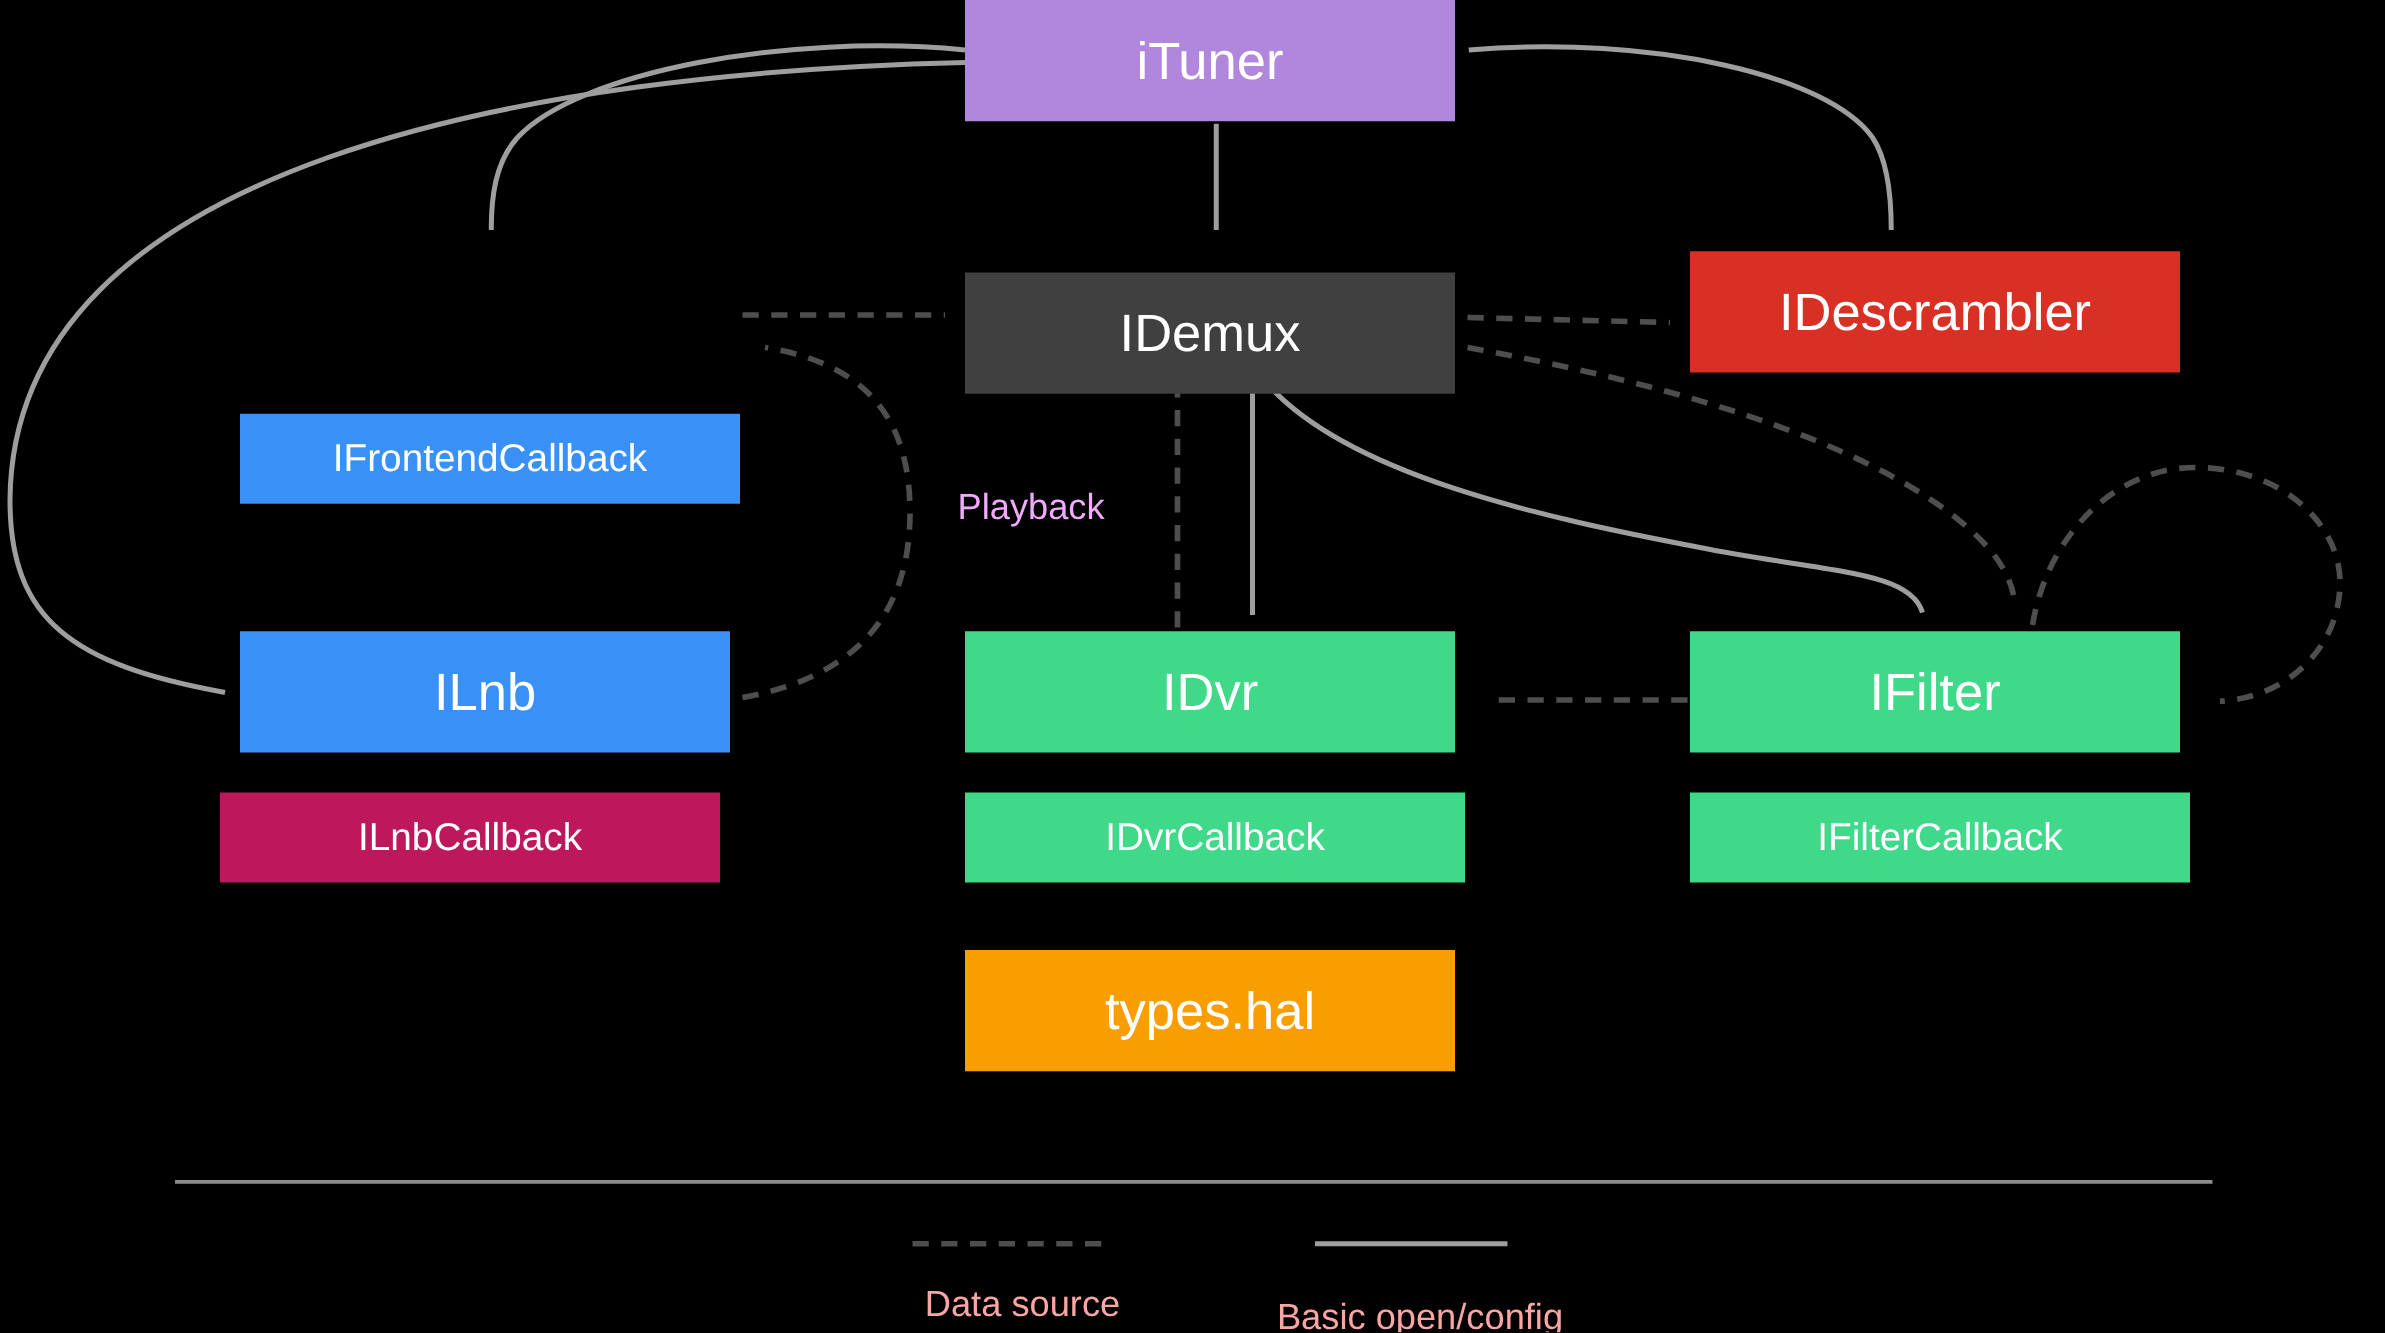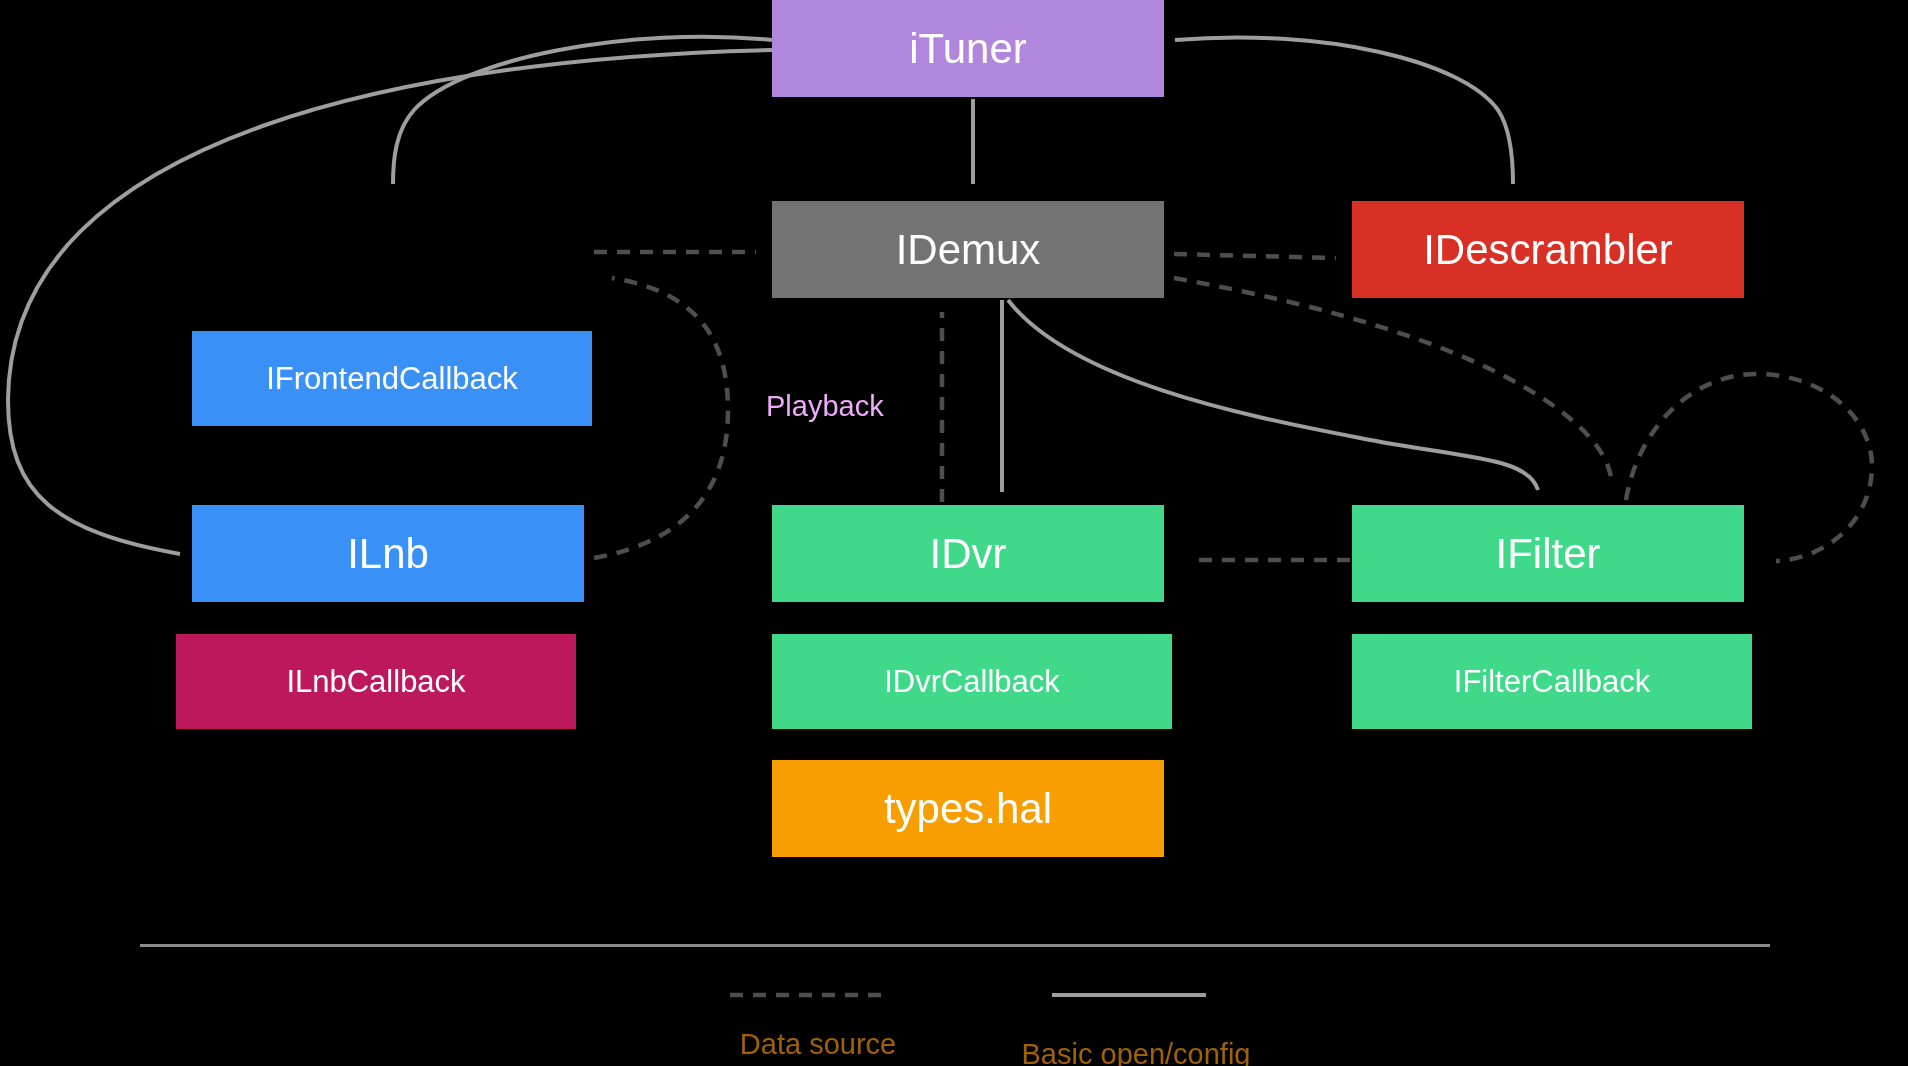--- a/index.html
+++ b/index.html
@@ -9,29 +9,29 @@
   }
   .arrows{position:absolute;left:0;top:0;width:1908px;height:1066px;}
   .arrows path{fill:none;}
   .arrows .s{stroke:#9e9e9e;stroke-width:4;}
   .arrows .d{stroke:#4e4e4e;stroke-width:4.5;stroke-dasharray:13 10;}
   .box{
     position:absolute;display:flex;align-items:center;justify-content:center;
     color:#ffffff;white-space:nowrap;
   }
   .main{width:392px;height:97px;font-size:42px;}
-  .cb{width:400px;height:95px;font-size:31px;}
+  .cb{width:400px;height:72px;font-size:31px;}
   .floatlabel{
     position:absolute;color:#f0abfc;font-size:29px;white-space:nowrap;
   }
   .legend-divider{
     position:absolute;left:140px;top:944px;width:1630px;height:0;
     border-top:3px solid #8c8c8c;
   }
-  .legend-label{position:absolute;color:#a16207;font-size:29px;text-align:center;}
+  .legend-label{position:absolute;color:#fca5a5;font-size:29px;text-align:center;}
 </style>
 </head>
 <body>
 
 <div class="stage">
 
   <svg class="arrows" viewBox="0 0 1908 1066" aria-hidden="true">
     <defs>
       <marker id="mS" markerWidth="8" markerHeight="7" refX="5.2" refY="3" orient="auto" markerUnits="strokeWidth">
         <path d="M0 0 L6 3 L0 6 Z" fill="#9e9e9e"></path>
@@ -59,21 +59,21 @@
     <path class="d" marker-end="url(#mD)" d="M 730 995 L 884 995"></path>
     <path class="s" marker-end="url(#mS)" d="M 1052 995 L 1206 995"></path>
   </svg>
 
   <div class="box main" style="left: 772px; top: 0px; background-color: rgb(177, 135, 221);">iTuner</div>
 
   <div class="box cb" style="left: 192px; top: 331px; background-color: rgb(57, 144, 246);">IFrontendCallback</div>
   <div class="box main" style="left: 192px; top: 505px; background-color: rgb(57, 144, 246);">ILnb</div>
   <div class="box cb" style="left: 176px; top: 634px; background-color: #be185d;">ILnbCallback</div>
 
-  <div class="box main" style="left: 772px; top: 201px; background-color: #737373;">IDemux</div>
+  <div class="box main" style="left: 772px; top: 218px; background-color: #404040;">IDemux</div>
   <div class="box main" style="left: 772px; top: 505px; background-color: rgb(64, 217, 138);">IDvr</div>
   <div class="box cb" style="left: 772px; top: 634px; background-color: rgb(64, 217, 138);">IDvrCallback</div>
   <div class="box main" style="left: 772px; top: 760px; background-color: rgb(249, 158, 0);">types.hal</div>
 
   <div class="box main" style="left: 1352px; top: 201px; background-color: rgb(217, 48, 37);">IDescrambler</div>
   <div class="box main" style="left: 1352px; top: 505px; background-color: rgb(64, 217, 138);">IFilter</div>
   <div class="box cb" style="left: 1352px; top: 634px; background-color: rgb(64, 217, 138);">IFilterCallback</div>
 
   <div class="floatlabel" style="left:766px;top:390px;">Playback</div>
 

